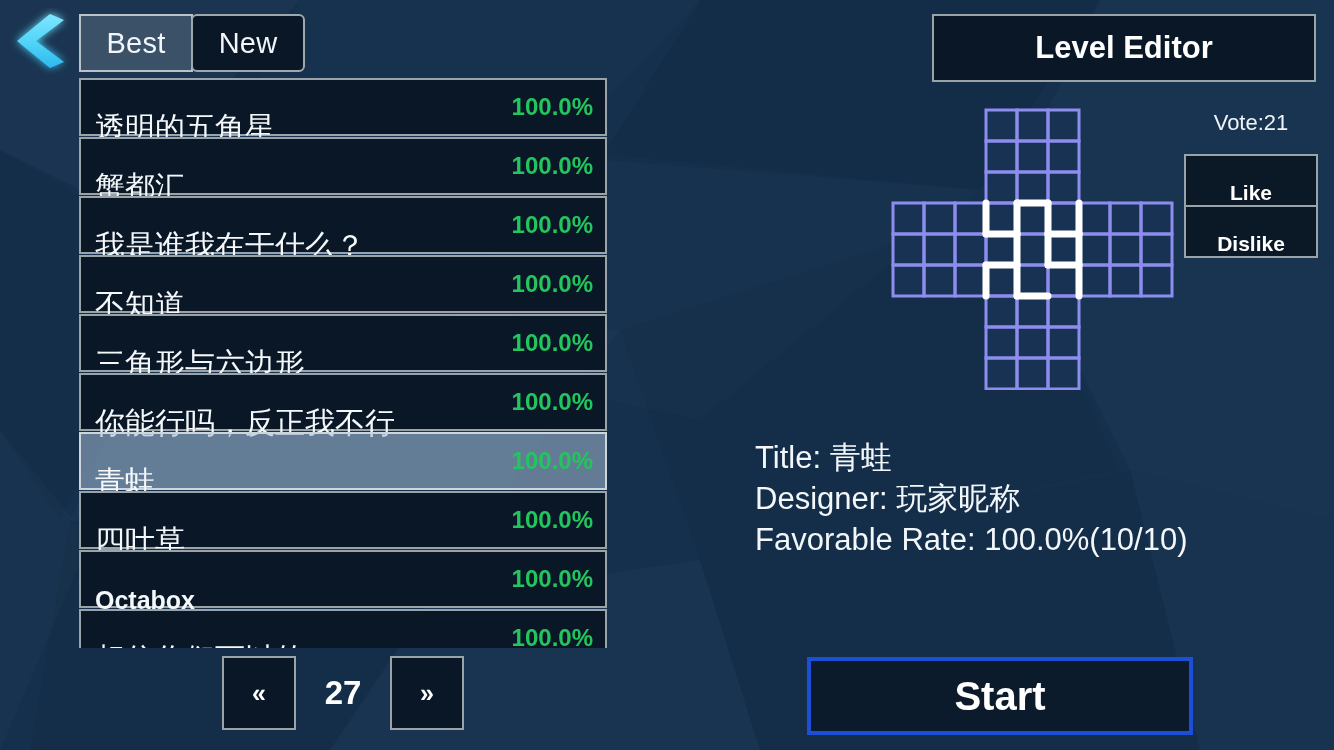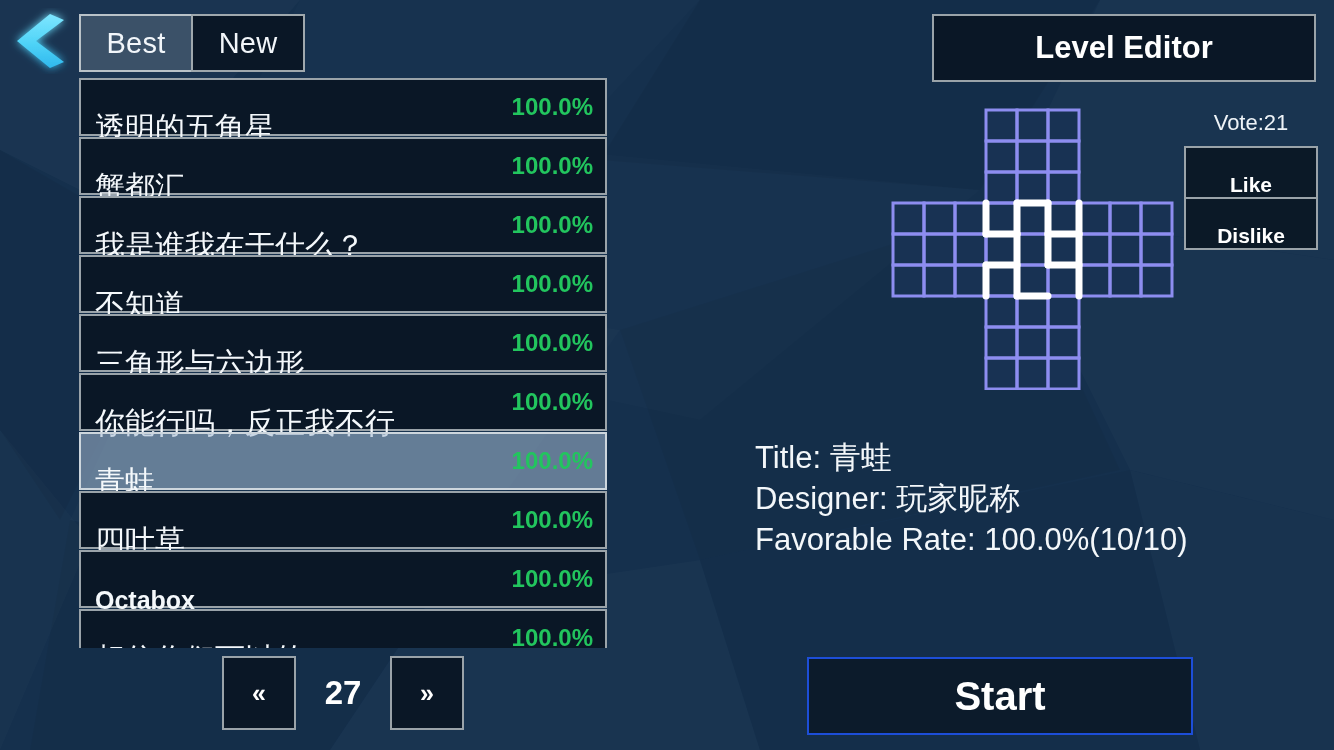--- a/index.html
+++ b/index.html
@@ -52,21 +52,21 @@
     display: flex;
     align-items: center;
     justify-content: center;
     font-size: 29px;
     color: #f2f6fa;
     border: 2px solid #9fa8ad;
     background: #0a1726;
     cursor: pointer;
     letter-spacing: .2px;
   }
-  .tab + .tab { margin-left: -2px; }
+  .tab + .tab { margin-left: -2px; border-radius: 6px; }
   .tab.active {
     background: #3b5168;
     border-color: #b9c2c8;
   }
 
   
   #level-list {
     position: absolute;
     left: 79px; top: 78px;
     width: 528px;
@@ -159,21 +159,21 @@
   #vote-panel {
     position: absolute;
     left: 1184px; top: 112px;
     width: 134px;
     z-index: 5;
   }
   #vote-count {
     font-size: 22px;
     color: #eef3f7;
     text-align: center;
-    margin-bottom: 12px;
+    margin-bottom: 20px;
     line-height: 1;
   }
   .vote-btn {
     width: 134px; height: 53px;
     border: 2px solid #9aa3a9;
     background: #0b1927;
     color: #ffffff;
     font-size: 21px;
     font-weight: bold;
     display: flex;
@@ -202,21 +202,21 @@
     font-size: 31px;
     color: #f3f7fa;
     white-space: nowrap;
   }
 
   
   #start-button {
     position: absolute;
     left: 807px; top: 657px;
     width: 386px; height: 78px;
-    border: 2px solid #1d4ed8;
+    border: 4px solid #1d4ed8;
     background: #0c1b2b;
     display: flex;
     align-items: center;
     justify-content: center;
     font-size: 40px;
     font-weight: bold;
     color: #ffffff;
     z-index: 5;
     cursor: pointer;
   }

